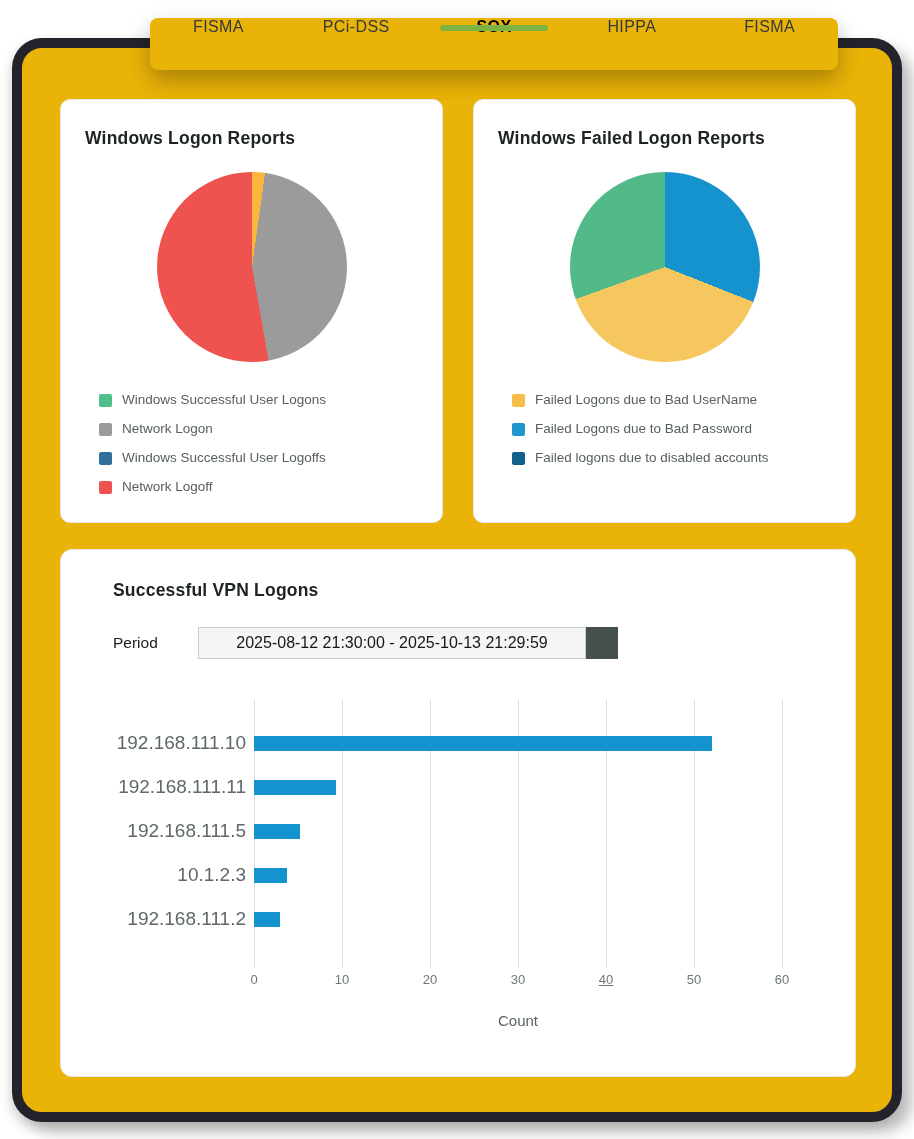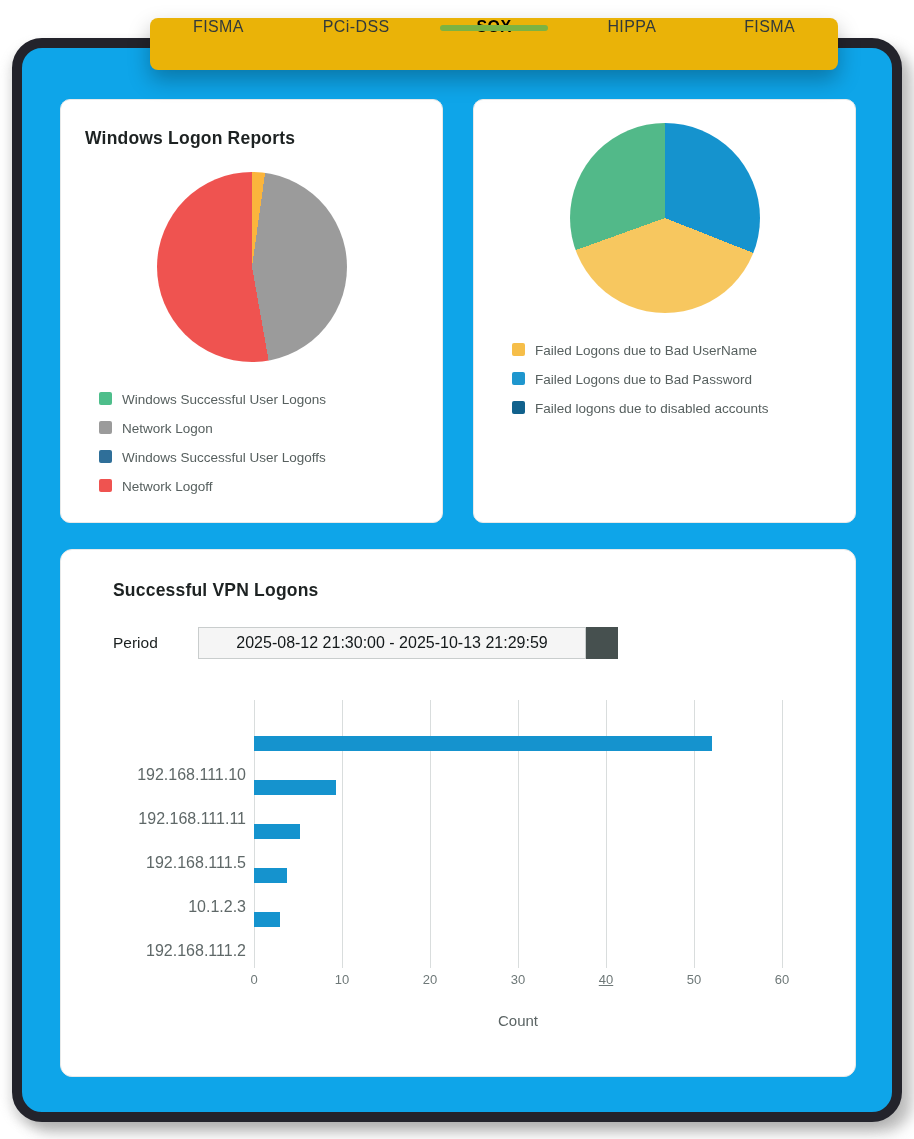--- a/index.html
+++ b/index.html
@@ -8,21 +8,21 @@
     width:914px; height:1139px;
     background:#ffffff;
     font-family:"Liberation Sans", sans-serif;
     position:relative; overflow:hidden;
   }
 
   
   .panel {
     position:absolute; left:12px; top:38px;
     width:890px; height:1084px;
-    background:#0ea5e9;
+    background:#eab308;
     border:10px solid #23232b;
     border-radius:30px;
     box-shadow:10px 10px 14px rgba(110,110,110,.45), -4px 6px 10px rgba(150,150,150,.25);
   }
 
   
   .tabbar {
     position:absolute; left:150px; top:18px; z-index:5;
     width:688px; height:52px;
     background:#eab308; border-radius:8px;
@@ -48,21 +48,21 @@
     background:#fff; border:1px solid #e7e9e9; border-radius:10px;
   }
   .card.half { flex:1; height:424px; }
   .card h2 {
     margin:28px 0 0 24px; font-size:17.5px; font-weight:700;
     color:#1d2222; letter-spacing:.2px;
   }
   .pie { width:190px; height:190px; border-radius:50%; margin:23px auto 0; }
 
   .legend { list-style:none; margin:30px 0 0 38px; padding:0; }
-  .legend li { display:flex; align-items:flex-start; margin-bottom:14px; }
+  .legend li { display:flex; align-items:flex-end; margin-bottom:14px; }
   .legend .swatch { width:13px; height:13px; border-radius:2px; margin-right:10px; flex:0 0 13px; }
   .legend .ltext { font-size:13.5px; color:#57605f; }
 
   
   .card.wide { margin:26px 36px 0 38px; height:528px;border-radius:12px; }
   .card.wide h2 { margin-left:52px; margin-top:30px; }
 
   .period-row { display:flex; align-items:center; margin:26px 0 0 52px; }
   .period-row .plabel { font-size:15.5px; color:#1a1f1f; font-weight:500; width:85px; }
   .period-input {
@@ -77,21 +77,21 @@
 
   .chart-area { position:relative; margin:41px 73px 0 193px; }
   .plot { position:relative; height:262px; }
   .gridline {
     position:absolute; top:0; bottom:-6px; width:1px; background:#d9dddd;
   }
   .rows { position:relative; padding-top:21px; }
   .brow { height:44px; display:flex; align-items:center; position:relative; }
   .brow .cat {
     position:absolute; right:100%; margin-right:8px; top:50%; transform:translateY(-50%);
-    font-size:16px; color:#5f6868; white-space:nowrap;margin-top:32px;
+    font-size:19px; color:#5f6868; white-space:nowrap;
   }
   .brow .bar { height:15px; }
   .ticks { position:relative; height:16px; margin-top:10px; }
   .tick {
     position:absolute; transform:translateX(-50%);
     font-size:13px; color:#6e7878;
   }
   .xlabel { text-align:center; margin-top:24px; font-size:15px; color:#5b6464; }
 </style>
 </head>
@@ -118,20 +118,21 @@
             <span class="ltext">Windows Successful User Logoffs</span>
           </li>
           <li>
             <span class="swatch" style="background: rgb(239, 83, 80);"></span>
             <span class="ltext">Network Logoff</span>
           </li>
         </ul>
     </section>
 
     <section class="card half">
+      <h2>Windows Failed Logon Reports</h2>
       <div class="pie" id="pie2" style="background: conic-gradient(rgb(21, 147, 206) 0%, rgb(21, 147, 206) 31%, rgb(247, 199, 95) 31%, rgb(247, 199, 95) 69.5%, rgb(82, 185, 137) 69.5%, rgb(82, 185, 137) 100%);"></div>
       <ul class="legend" id="legend2">
           <li>
             <span class="swatch" style="background: rgb(246, 190, 73);"></span>
             <span class="ltext">Failed Logons due to Bad UserName</span>
           </li>
           <li>
             <span class="swatch" style="background: rgb(30, 150, 206);"></span>
             <span class="ltext">Failed Logons due to Bad Password</span>
           </li>

